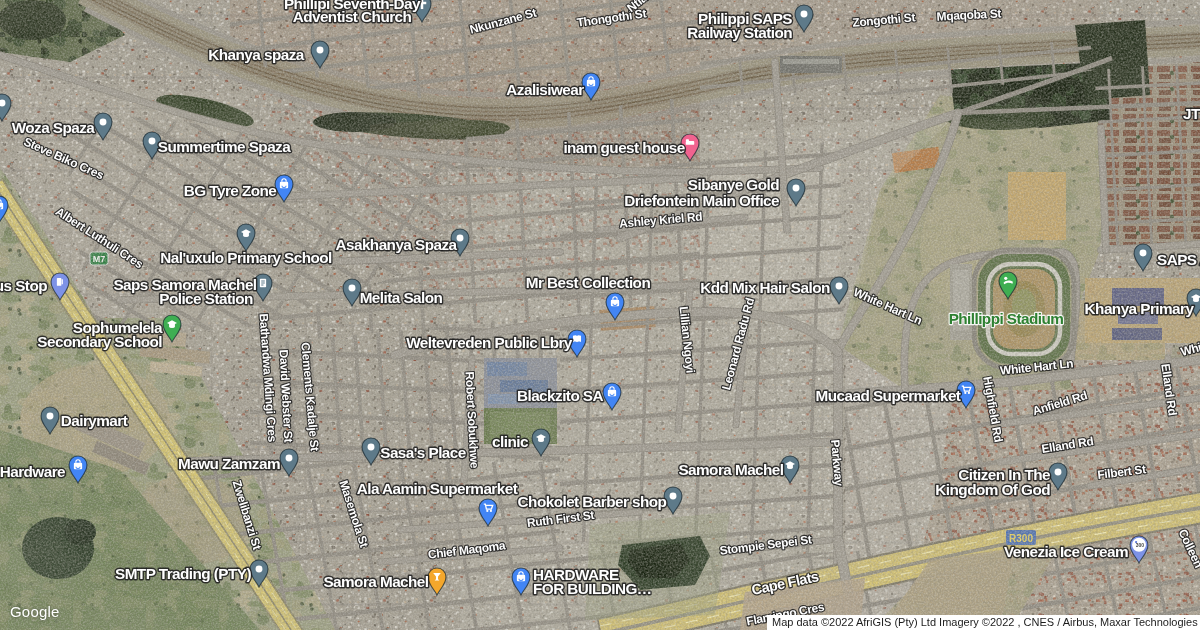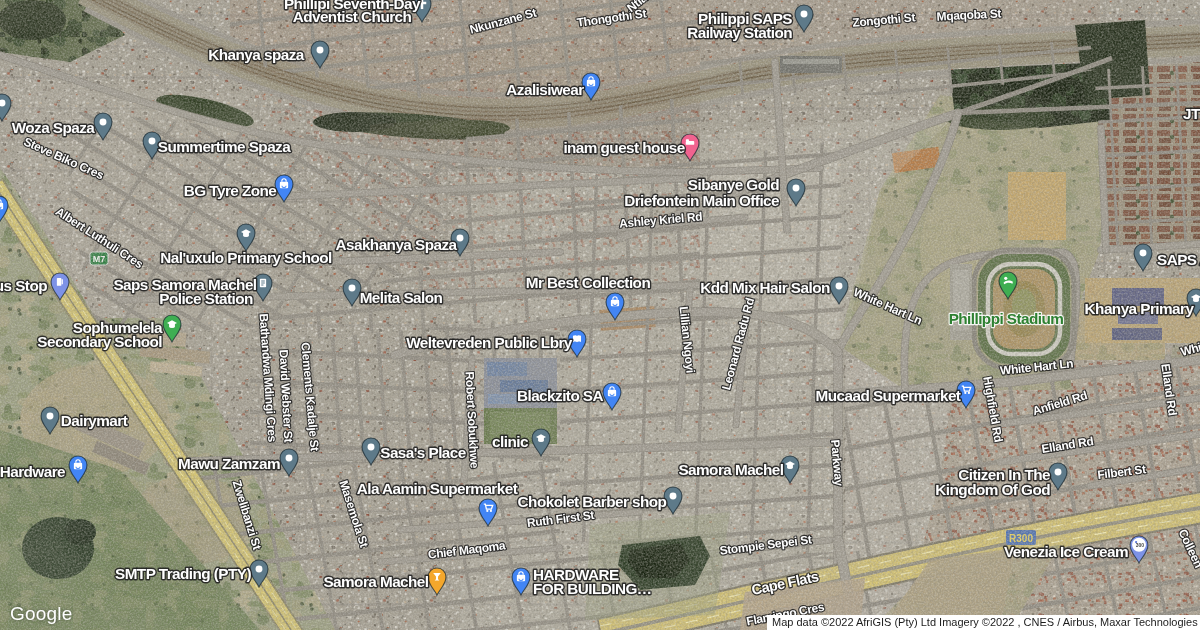--- a/index.html
+++ b/index.html
@@ -1,17 +1,17 @@
 <!DOCTYPE html>
 <html><head><meta charset="utf-8">
 <style>
 html,body{margin:0;padding:0;width:1200px;height:630px;overflow:hidden;background:#b2ab9e;}
 #map{position:relative;width:1200px;height:630px;}
 #glogo{position:absolute;left:10px;top:603px;color:#fff;font-family:"Liberation Sans",sans-serif;
- font-size:19px;letter-spacing:0.2px;text-shadow:0 0 3px rgba(0,0,0,0.4);}
+ font-size:15px;letter-spacing:0.2px;text-shadow:0 0 3px rgba(0,0,0,0.4);}
 #attr{position:absolute;left:767px;top:615px;width:433px;height:15px;background:#ffffff;
  font-family:"Liberation Sans",sans-serif;font-size:11px;color:#1c1c1c;white-space:nowrap;
  padding-left:5px;line-height:15px;}
 </style></head>
 <body>
 <div id="map">
 <svg width="1200" height="630" viewBox="0 0 1200 630">
 <defs>
 <pattern id="ph" width="47" height="31" patternUnits="userSpaceOnUse">
           <rect x="28.8" y="0.7" width="1.8" height="1.5" fill="#a86445"></rect>

